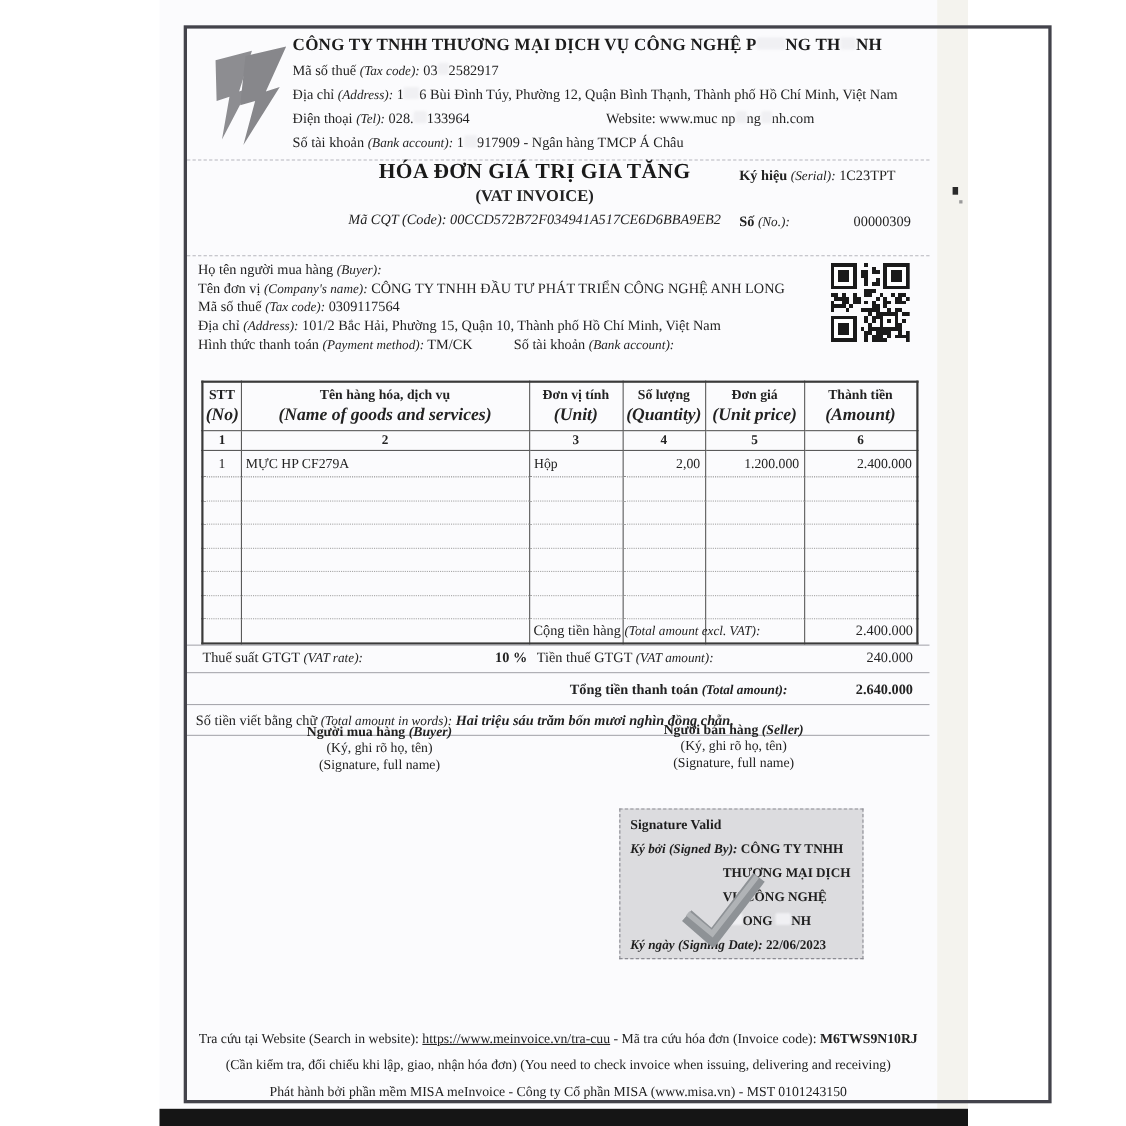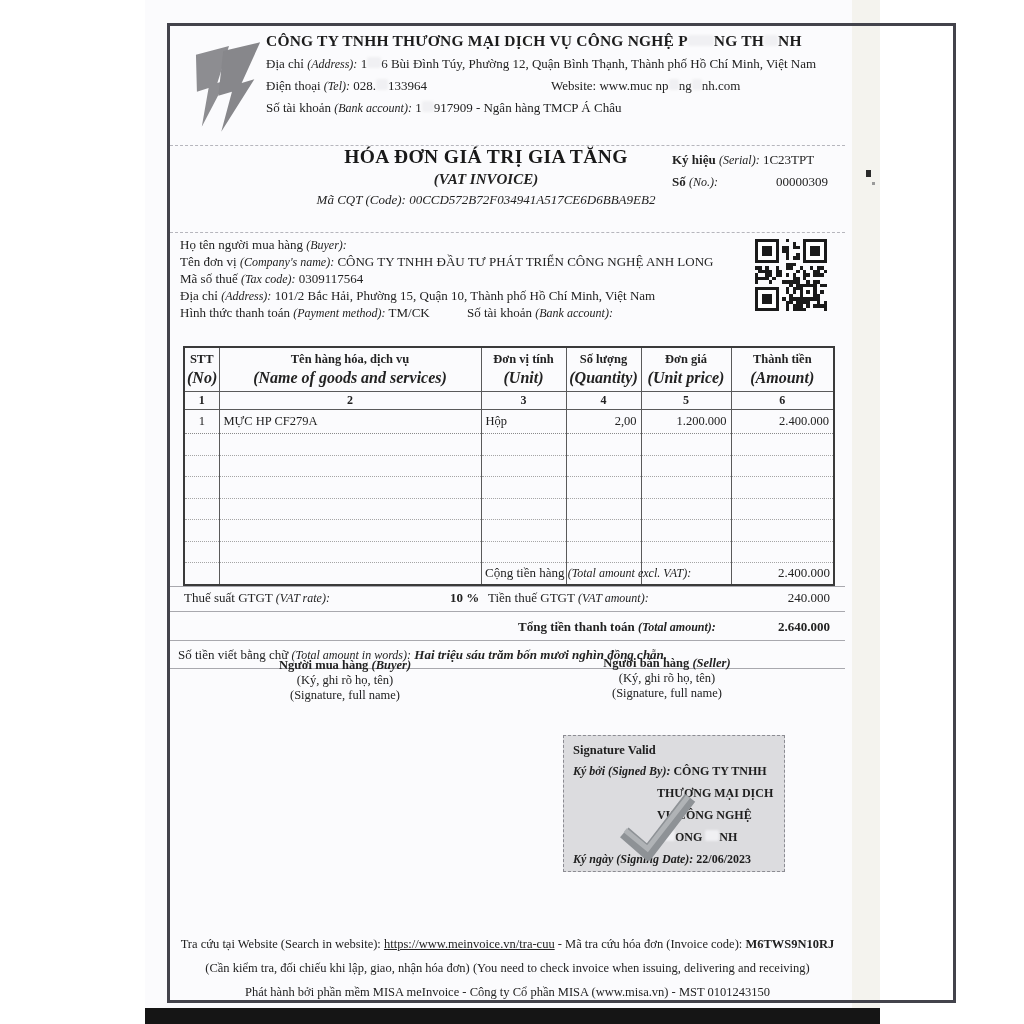--- a/index.html
+++ b/index.html
@@ -31,26 +31,26 @@
   .h-row{margin-top:6px;font-size:13px;white-space:nowrap;color:#222;}
   .h-row i{font-size:12px;}
   .tel-row{position:relative;}
   .web-span{position:absolute;left:285px;top:0;}
 
   .hr-dash{position:absolute;left:0;right:0;border-top:1px dashed #b6b6bd;}
 
   
   .title-wrap{position:absolute;left:106px;top:120px;width:420px;text-align:center;}
   .inv-title{font-size:19.5px;font-weight:bold;letter-spacing:.4px;color:#191919;}
-  .inv-sub{font-size:15px;font-weight:bold;font-style:italic;margin-top:3px;}
+  .inv-sub{font-size:15px;font-weight:bold;margin-top:3px;}
   .inv-date{font-size:13px;font-style:italic;margin-top:7px;}
   .inv-cqt{font-size:13px;font-style:italic;margin-top:4px;}
   .serial-block{position:absolute;left:502px;top:126px;width:162px;font-size:13px;}
   .serial-row{white-space:nowrap;}
-  .no-row{display:flex;justify-content:space-between;margin-top:6px;padding-right:6px;}
+  .no-row{display:flex;justify-content:space-between;margin-top:25px;padding-right:6px;}
   .lbl-b{font-weight:bold;}
   .serial-block i{font-size:12px;}
 
   
   .buyer{position:absolute;left:10px;top:210px;width:580px;}
   .b-row{margin-top:1px;white-space:nowrap;}
   .b-row i{font-size:12px;}
   .pay-row{position:relative;}
   .bank-span{position:absolute;left:287px;top:0;}
   .qr{position:absolute;left:585px;top:213px;width:72px;height:72px;}
@@ -114,20 +114,21 @@
 <div class="frame">
   <div class="inner">
 
     <svg class="logo" viewBox="0 0 74 96">
       <polygon points="2,16 36,7 24,45 33,42 8,90 15,50 3,54" fill="#8d8d91"></polygon>
       <polygon points="30,12 68,3 49,45 62,41 28,95 39,54 25,58" fill="#87878b"></polygon>
     </svg>
 
     <div class="co-block">
       <div class="co-name"><span>CÔNG TY TNHH THƯƠNG MẠI DỊCH VỤ CÔNG NGHỆ P</span><span class="smudge w26"></span><span>NG TH</span><span class="smudge w14"></span><span>NH</span></div>
+      <div class="h-row"><span>Mã số thuế</span> <i>(Tax code):</i> <span>03</span><span class="smudge w10"></span><span>2582917</span></div>
       <div class="h-row"><span>Địa chỉ</span> <i>(Address):</i> <span>1</span><span class="smudge w14"></span><span>6 Bùi Đình Túy, Phường 12, Quận Bình Thạnh, Thành phố Hồ Chí Minh, Việt Nam</span></div>
       <div class="h-row tel-row">
         <span><span>Điện thoại</span> <i>(Tel):</i> <span>028.</span><span class="smudge w12"></span><span>133964</span></span>
         <span class="web-span"><span>Website:</span> <span>www.muc np</span><span class="smudge w10"></span><span>ng</span><span class="smudge w10"></span><span>nh.com</span></span>
       </div>
       <div class="h-row"><span>Số tài khoản</span> <i>(Bank account):</i> <span>1</span><span class="smudge w12"></span><span>917909 - Ngân hàng TMCP Á Châu</span></div>
     </div>
 
     <div class="hr-dash" style="top:119px"></div>
 

